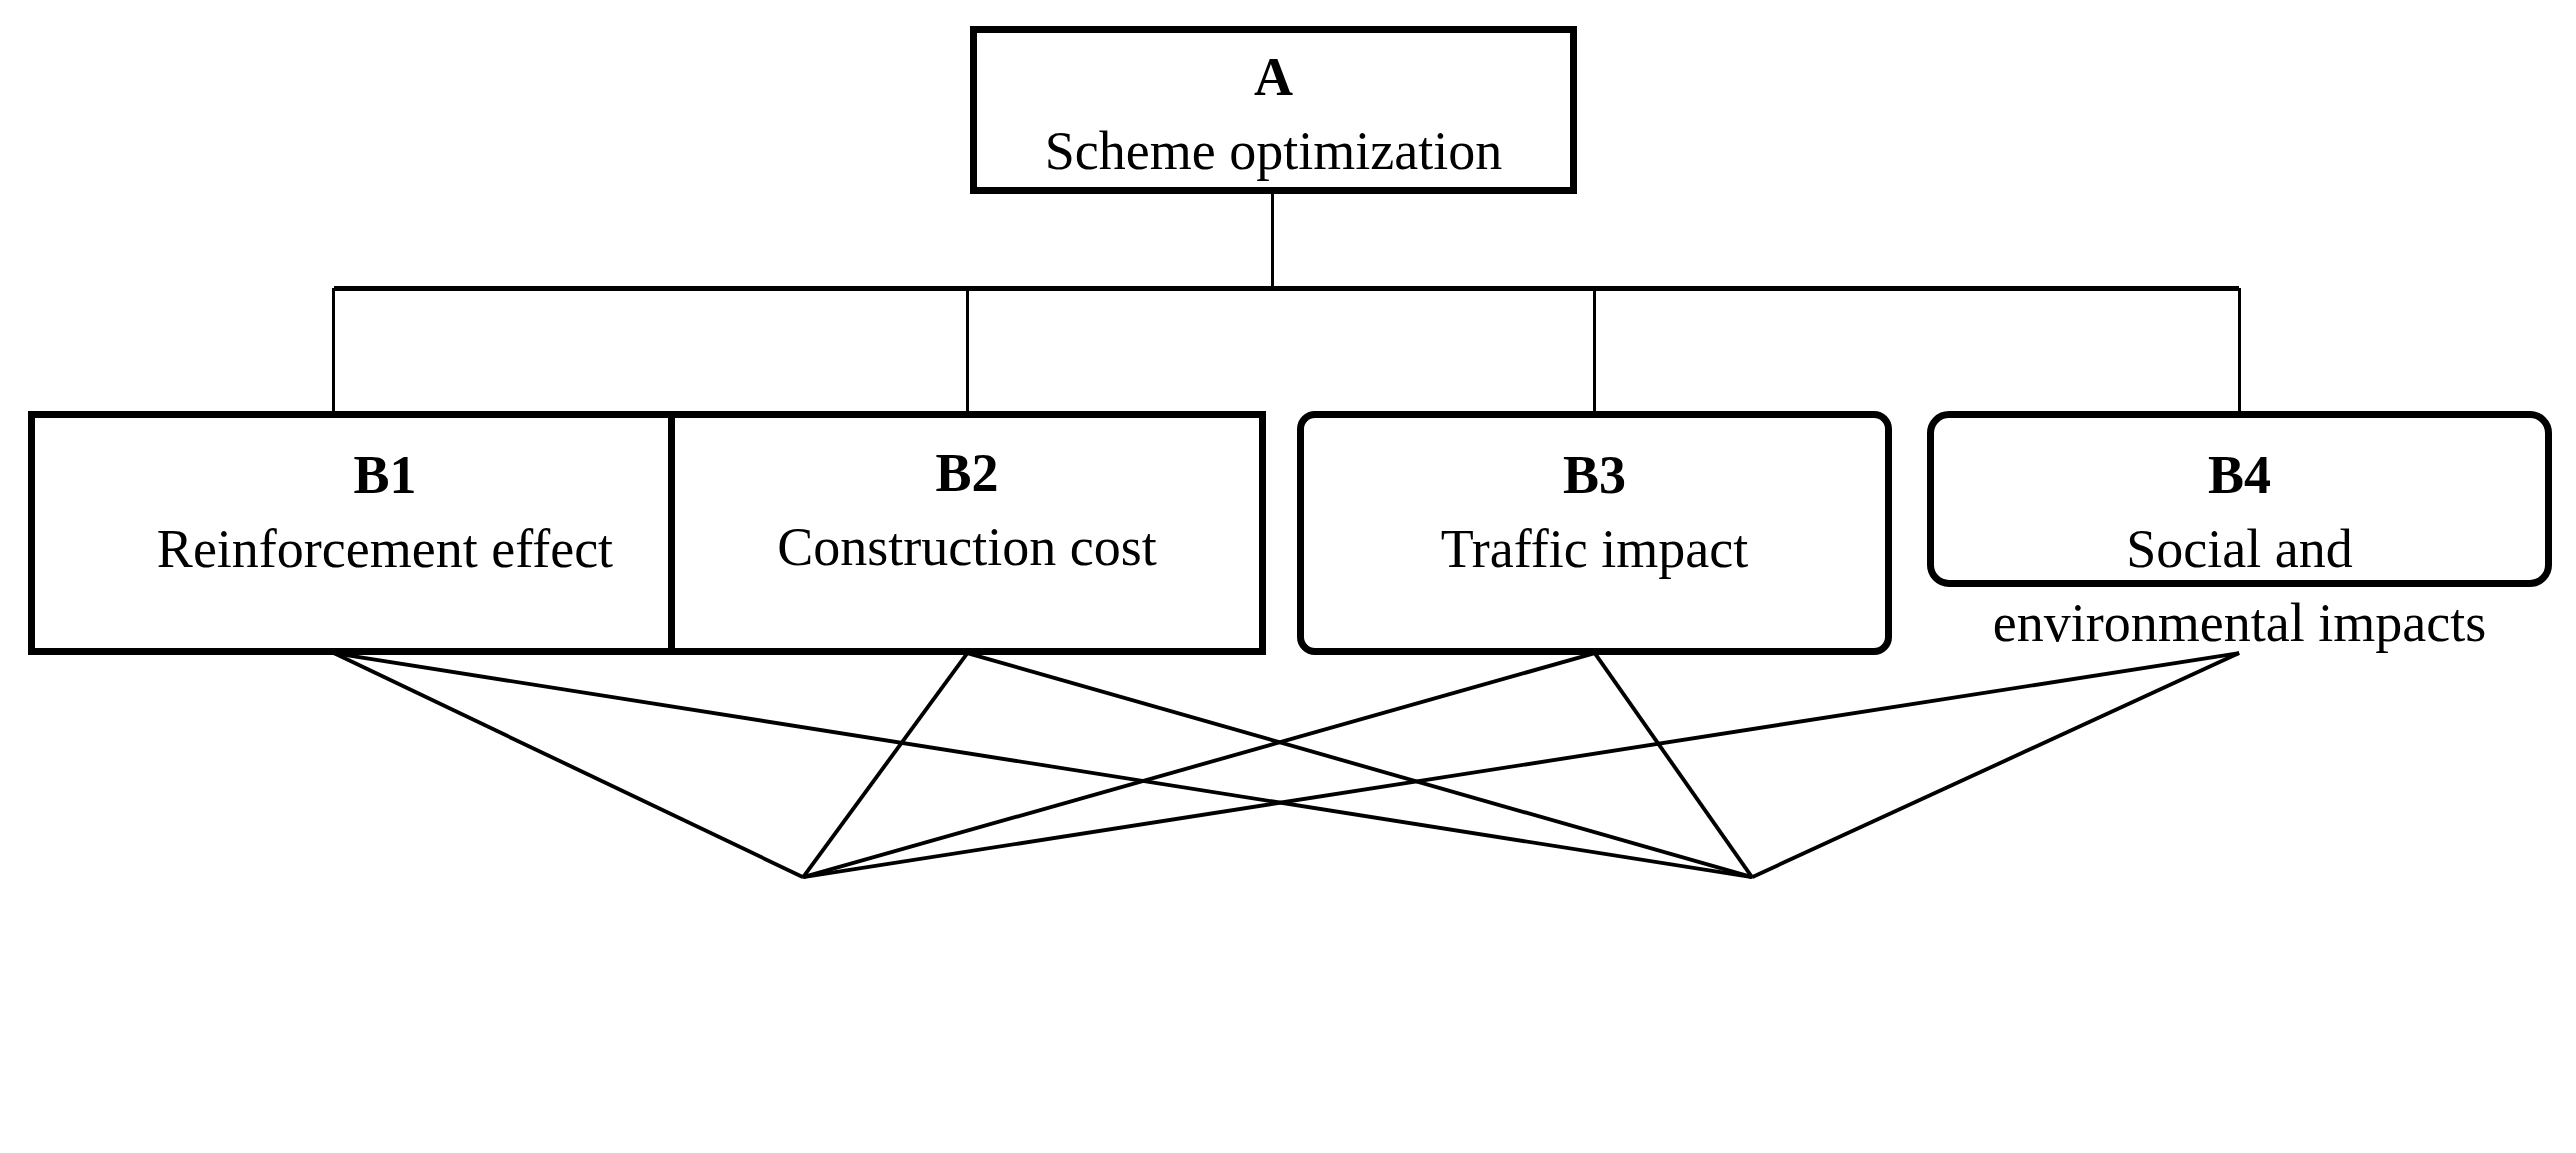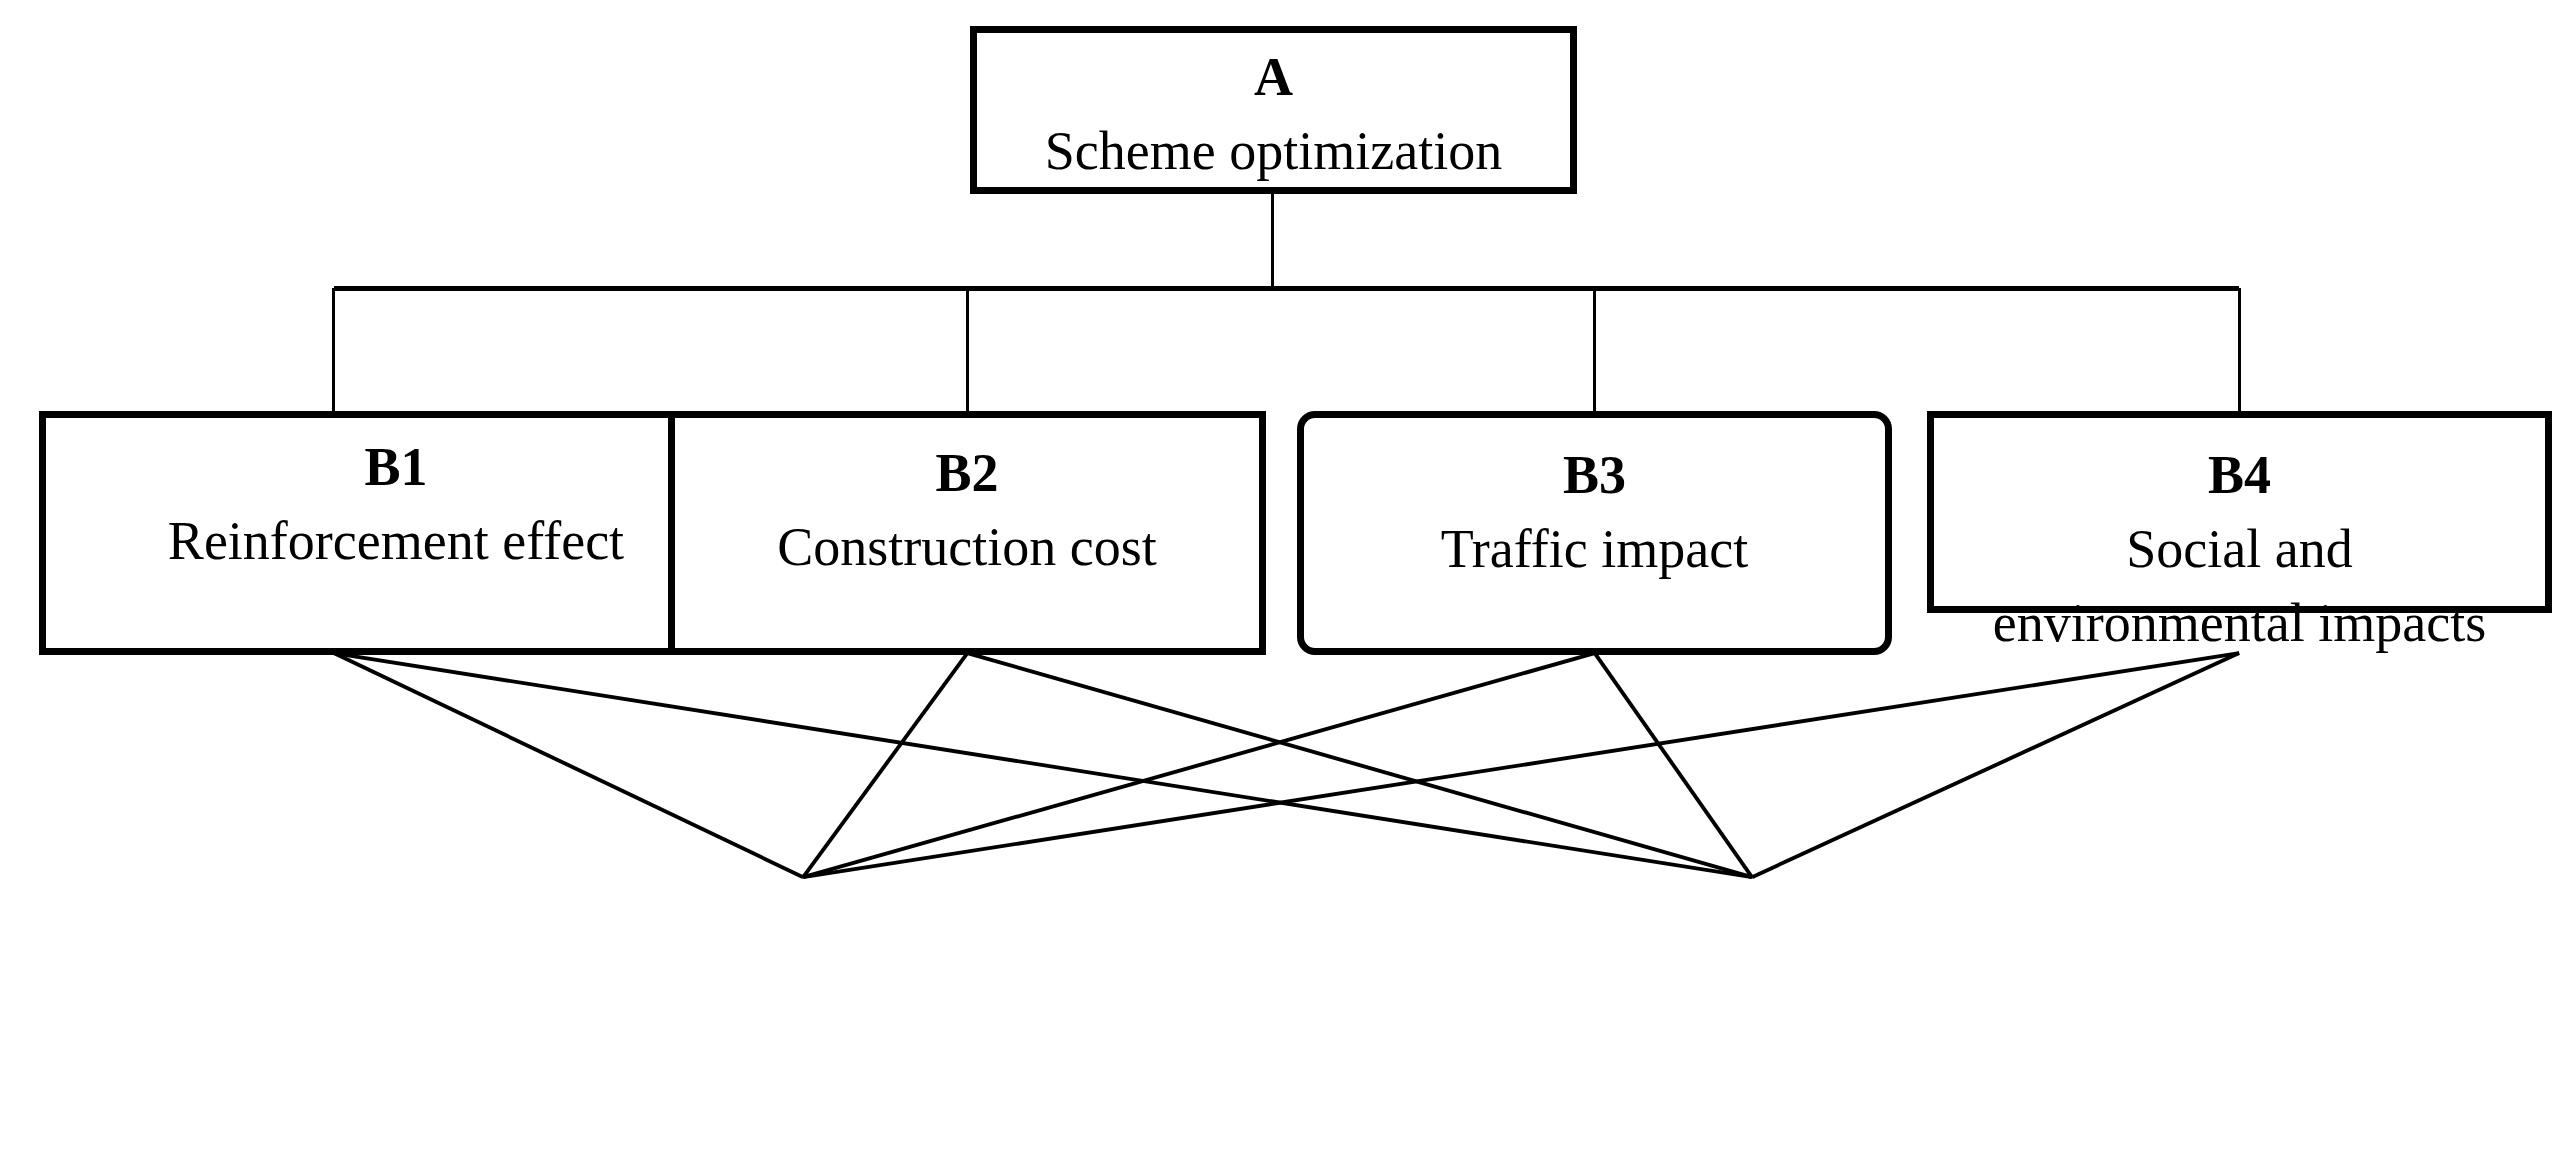--- a/index.html
+++ b/index.html
@@ -30,24 +30,24 @@
     background: #ffffff;
     text-align: center;
     font-size: 54px;
     line-height: 74px;
   }
   .node-label {
     font-weight: bold;
   }
   
   #node-A  { left: 970px; top: 25.5px;   width: 607px;  height: 168px; padding-top: 7.7px; }
-  #node-B1 { left: 39px;   top: 411px;  width: 714px;  height: 244px; padding-top: 12px; }
+  #node-B1 { left: 28px;   top: 411px;  width: 714px;  height: 244px; padding-top: 20px; }
   #node-B2 { left: 668px;  top: 411px;  width: 598px;  height: 244px; padding-top: 18px; }
   #node-B3 { left: 1297px; top: 411px;  width: 595px;  height: 244px; padding-top: 20px; border-radius: 18px; }
-  #node-B4 { left: 1927px; top: 411px;  width: 625px;  height: 202px; padding-top: 20px; }
+  #node-B4 { left: 1927px; top: 411px;  width: 625px;  height: 176px; padding-top: 20px; border-radius: 22px; }
   #node-C1 { left: 434px;  top: 875px; width: 738px;  height: 240px; padding-top: 12.4px; }
   #node-C2 { left: 1360px; top: 875px; width: 784px; height: 240px; padding-top: 12.4px; }
 </style>
 </head>
 <body>
 
 <div id="canvas">
 
   <svg id="connector-svg" viewBox="0 0 3334 1493" xmlns="http://www.w3.org/2000/svg">
       <line x1="1647.5" y1="249" x2="1647.5" y2="373" stroke="#000000" stroke-width="4" shape-rendering="crispEdges"></line>

